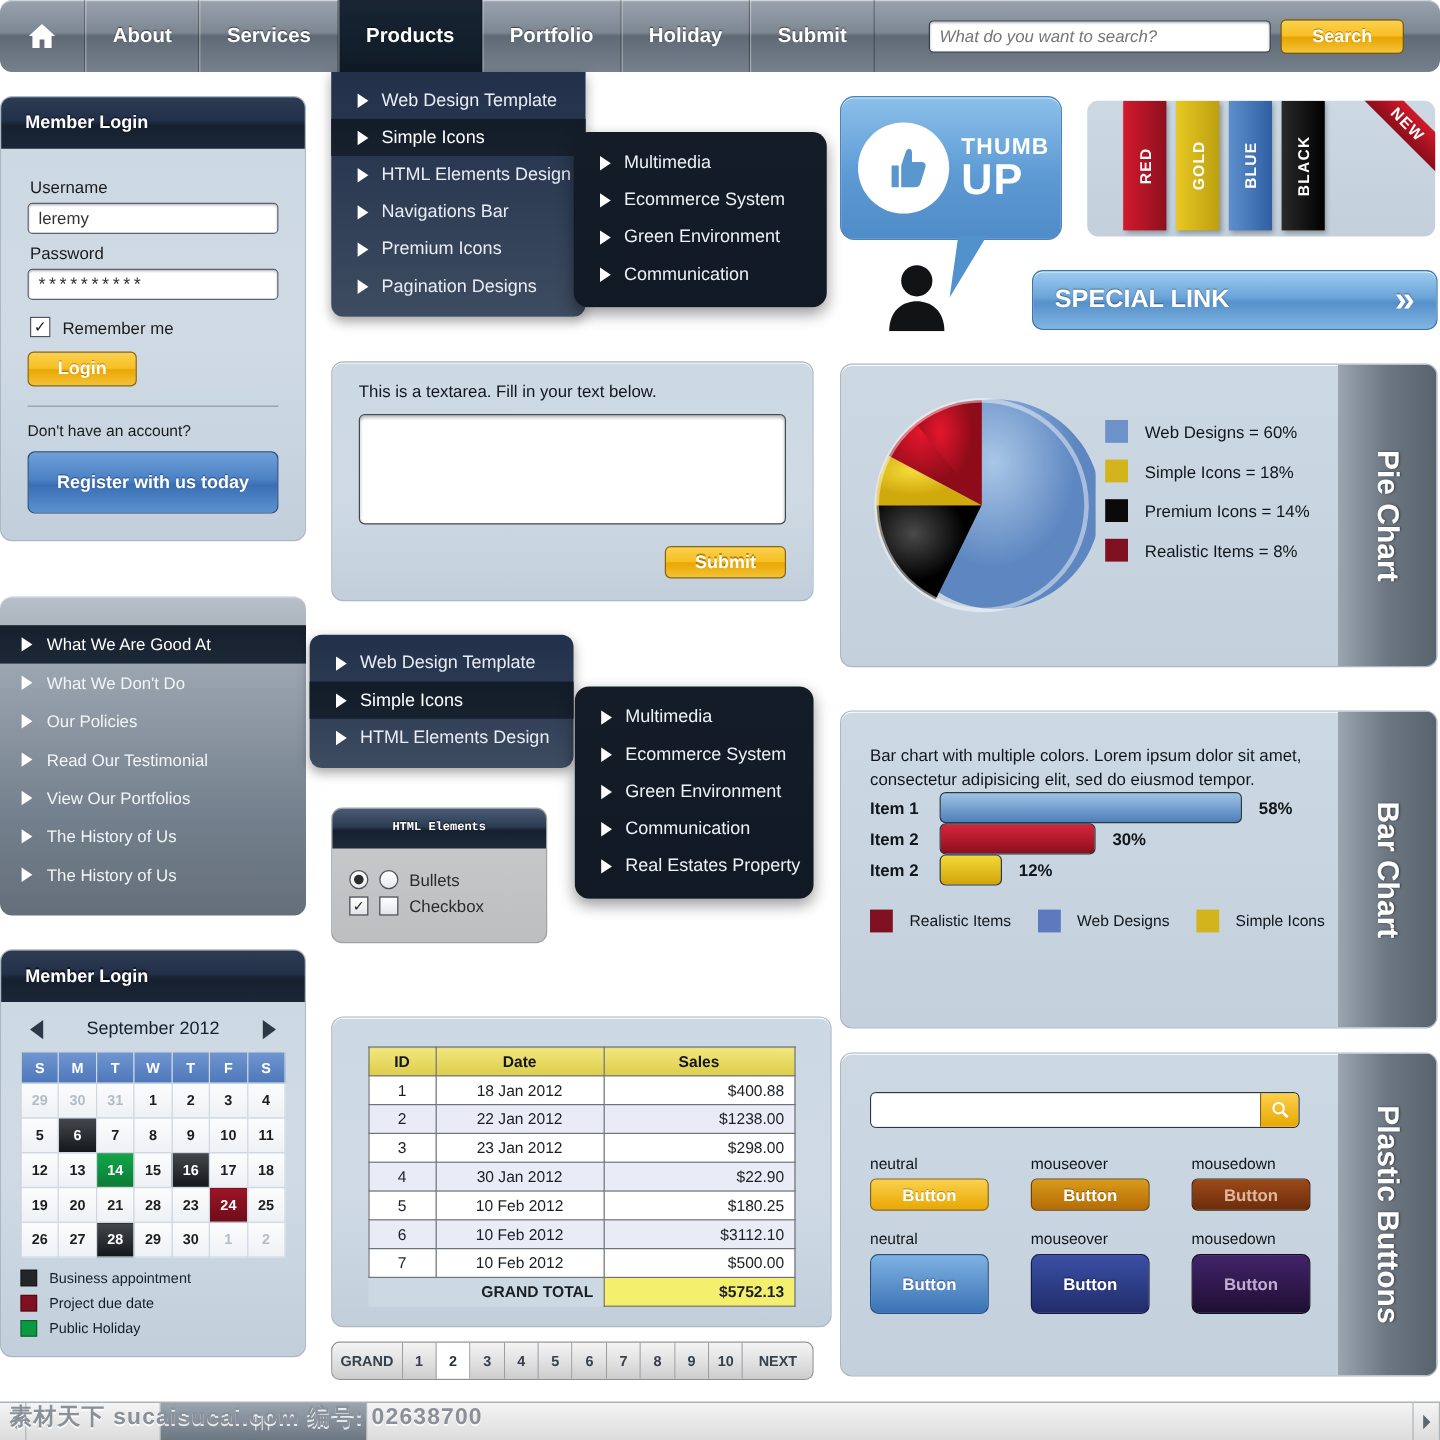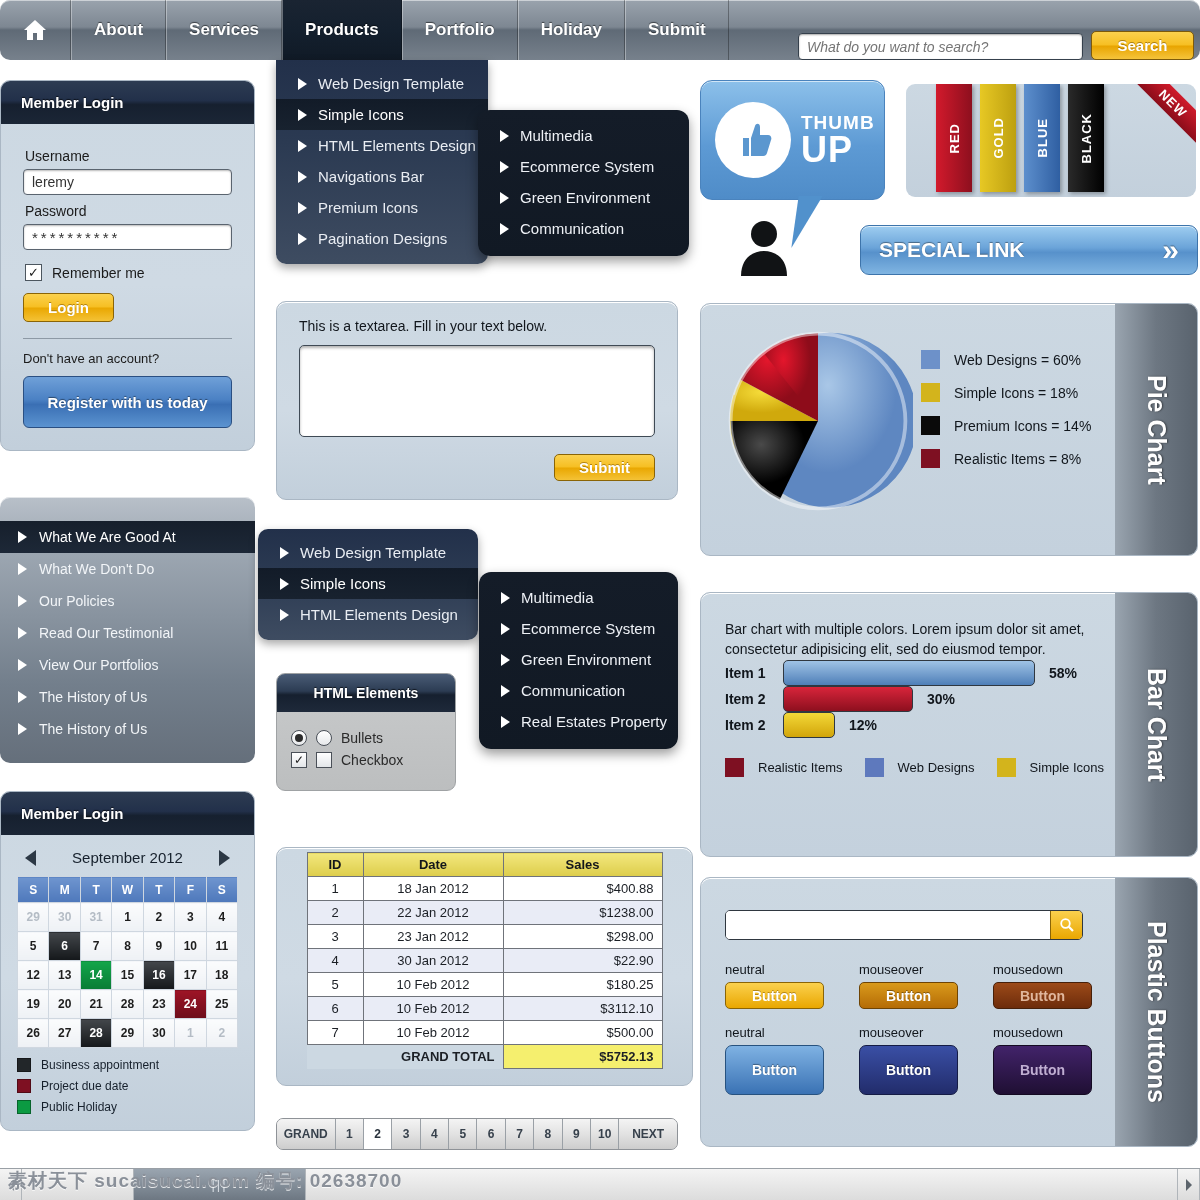--- a/index.html
+++ b/index.html
@@ -30,21 +30,21 @@
     cursor:pointer;
   }
   .navtab:first-child { border-left:none; border-top-left-radius:10px; border-bottom-left-radius:10px;}
   .navtab.active {
     background:linear-gradient(to bottom,#1a2432 0%, #14202e 50%, #101a26 100%);
     color:#fff;
   }
   .home-ico { width:26px; height:24px; position:relative; display:block; }
   .home-ico svg { display:block; }
   #searchwrap {
-    margin-left:auto; display:flex; align-items:flex-end; gap:8px; padding-right:6px;
+    margin-left:auto; display:flex; align-items:center; gap:8px; padding-right:30px;
   }
   #searchbox {
     width:285px; height:27px; border-radius:4px; border:1px solid #35404c;
     background:#fff; font-style:italic; color:#7c8692; font-size:14px;
     padding:0 8px; font-family:"Liberation Sans", sans-serif;
     box-shadow:inset 0 1px 2px rgba(0,0,0,.35);
   }
   #searchbtn {
     width:103px; height:29px; border-radius:5px; border:1px solid #7d5a0a;
     background:linear-gradient(to bottom,#fbd14e 0%, #f6bf23 48%, #e8a400 52%, #f5c43b 100%);
@@ -170,34 +170,34 @@
     background:#fff; resize:none; font-family:"Liberation Sans", sans-serif; font-size:13px;
     box-shadow:inset 0 2px 3px rgba(0,0,0,.3); padding:6px;
   }
   #submitbtn { width:101px; height:27px; margin-top:13px; float:right; }
 
   
   #htmlelem { position:absolute; left:276px; top:673px; width:180px;
     background:linear-gradient(to bottom,#c9cbcc,#bcbebf); border-radius:9px; border:1px solid #9fa2a4; }
   #htmlelem .hd {
     background:linear-gradient(to bottom,#4a5c76 0%, #2c3c53 45%, #16202f 55%, #1e293a 100%);
-    color:#fff; font-weight:bold; font-size:14px; text-align:center; padding:11px 0;
-    border-radius:8px 8px 0 0; text-shadow:0 -1px 1px rgba(0,0,0,.7);
+    color:#fff; font-weight:bold; font-size:10px; text-align:center; padding:11px 0;
+    border-radius:8px 8px 0 0; text-shadow:0 -1px 1px rgba(0,0,0,.7);font-family:Liberation Mono, monospace;
   }
   #htmlelem .bd { padding:12px 14px 16px 14px; }
   .ctlrow { display:flex; align-items:center; gap:9px; margin:6px 0; }
   .radio { width:16px; height:16px; border-radius:50%; border:1px solid #4a5058; background:linear-gradient(to bottom,#fff,#e7e9eb);
            display:flex; align-items:center; justify-content:center; }
   .radio.on::after { content:""; width:8px; height:8px; border-radius:50%; background:#2b2b2b; display:block; }
   .sqbox { width:16px; height:16px; border:1px solid #4a5058; background:linear-gradient(to bottom,#fff,#e3e6e9);
            display:flex; align-items:center; justify-content:center; font-size:12px; color:#222; line-height:1;}
   .ctllabel { font-size:14px; color:#2b2b2b; }
 
   
-  #tablepanel { position:absolute; left:276px; top:847px; width:417px; padding:4px 12px 16px 12px; }
+  #tablepanel { position:absolute; left:276px; top:847px; width:417px; padding:24px 12px 16px 12px; }
   table.data { border-collapse:collapse; width:356px; margin:0 auto; }
   table.data th {
     background:linear-gradient(to bottom,#f2e77d,#ddcd4b); border:1px solid #6f737a;
     font-size:13px; font-weight:bold; color:#13161a; height:24px;
   }
   table.data td { border:1px solid #6f737a; font-size:13px; color:#1b1f25; height:24px; padding:0 8px; }
   table.data td.c { text-align:center; }
   table.data td.r { text-align:right; }
   table.data tr.odd td { background:#ffffff; }
   table.data tr.even td { background:#e9ecf6; }

